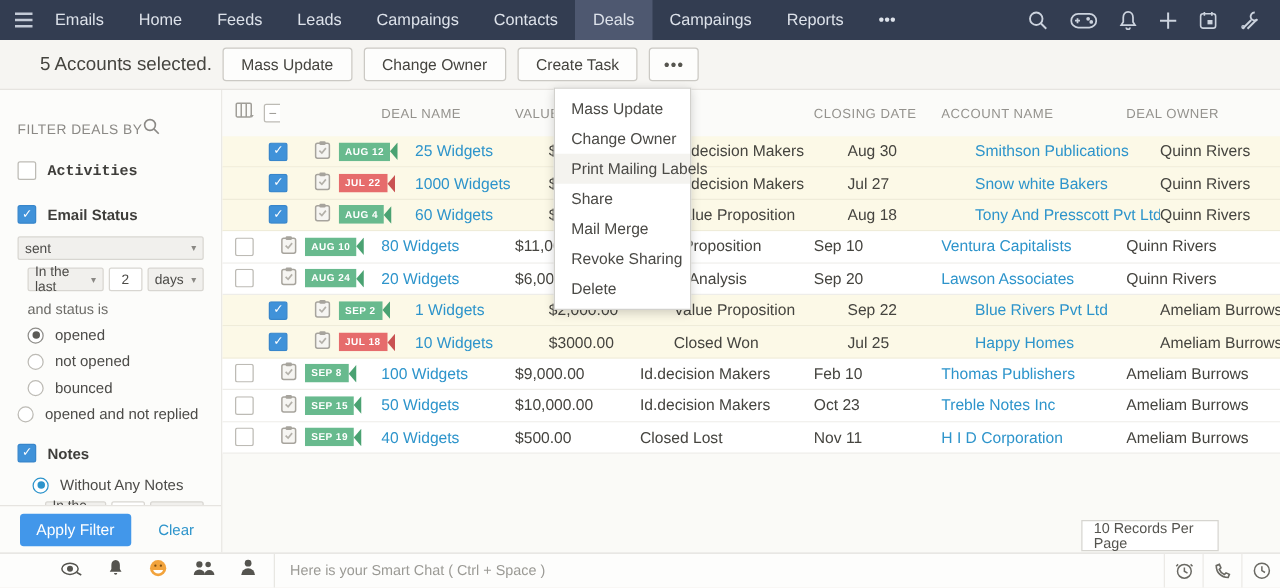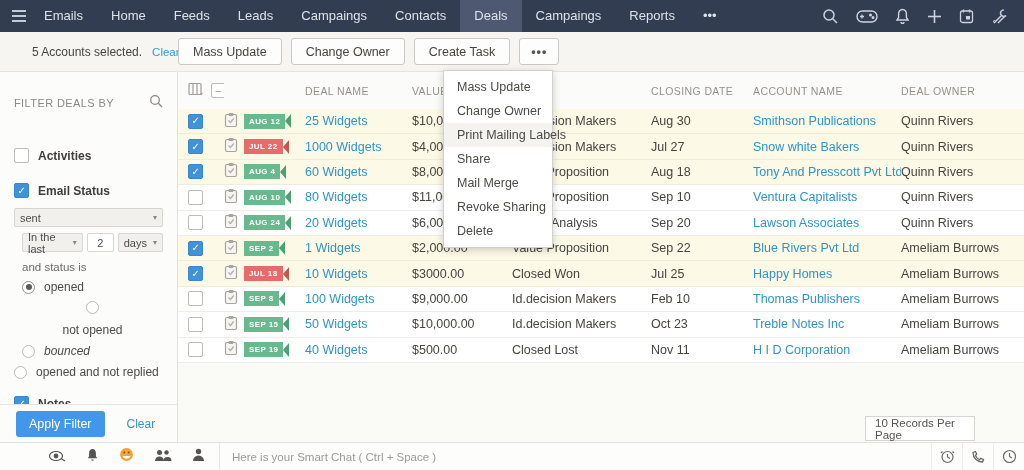--- a/index.html
+++ b/index.html
@@ -10,34 +10,34 @@
   .hamburger { width:30px; display:flex; flex-direction:column; gap:3px; padding-left:12px; cursor:pointer; }
   .hamburger span { display:block; width:14px; height:2px; background:#c3cad6; }
   .nav-items { display:flex; height:32px; }
   .nav-item { padding:0 14px; line-height:32px; font-size:13px; color:#dde2ea; cursor:pointer; white-space:nowrap; }
   .nav-item.active { background:#4e5870; }
   .nav-right { margin-left:auto; display:flex; align-items:center; gap:17px; padding-right:16px; }
   .nav-right svg { display:block; }
 
   
   .actionbar { position:absolute; top:32px; left:0; width:1024px; height:40px; background:#f6f5f2; border-bottom:1px solid #e6e4e0; display:flex; align-items:center; }
-  .sel-text { margin-left:32px; font-size:12px; color:#45443f; }
+  .sel-text { margin-left:32px; font-size:15px; color:#45443f; }
   .clear-link { margin-left:10px; font-size:11.5px; color:#2d9bd4; cursor:pointer; }
   .btn-group { position:absolute; left:178px; display:flex; gap:9px; }
   .abtn { background:#fdfdfc; border:1px solid #cbc9c4; border-radius:3px; height:27px; padding:0 14px; font-size:12.5px; color:#45443f; display:flex; align-items:center; cursor:pointer; }
   .abtn.more { padding:0 11px; letter-spacing:1px; font-weight:bold; color:#56554f; }
 
   
   .dropdown { position:absolute; left:443px; top:70px; width:110px; background:#fff; border:1px solid #d2d1cd; box-shadow:0 2px 8px rgba(0,0,0,.18); z-index:20; padding:4px 0; }
   .menu-item { font-size:12.5px; color:#4b4a46; padding:5px 0 5px 13px; white-space:nowrap; cursor:pointer; }
   .menu-item.highlighted { background:#f4f3ef; }
 
   
   .sidebar { position:absolute; top:72px; left:0; width:178px; bottom:28px; background:#fcfcfa; border-right:1px solid #e3e2de; overflow:hidden; }
-  .sb-head { display:flex; align-items:center; justify-content:space-between; padding:22px 14px 0 14px; }
+  .sb-head { display:flex; align-items:center; justify-content:flex-start; padding:22px 14px 0 14px; }
   .sb-title { font-size:11px; color:#8b8985; letter-spacing:.4px; }
   .sb-row { display:flex; align-items:center; gap:9px; padding:0 14px; }
   .sb-label { font-size:12px; font-weight:bold; color:#3f3e3b; }
   .sb-sub { font-size:12px; color:#4c4b48; }
   .cb { width:15px; height:15px; border:1px solid #bdbbb5; border-radius:2px; background:#fff; display:inline-block; position:relative; flex:none; cursor:pointer; }
   .cb.checked { background:#4092d9; border-color:#3886cb; }
   .cb.checked::after { content:"✓"; color:#fff; font-size:10px; font-weight:bold; position:absolute; left:2.5px; top:0.5px; }
   .cb.minus::after { content:"−"; color:#9a9893; font-size:11px; position:absolute; left:3px; top:0.5px; }
   .radio { width:13px; height:13px; border:1px solid #bdbbb5; border-radius:50%; background:#fff; display:inline-block; position:relative; flex:none; cursor:pointer; }
   .radio.sel-dark { border-color:#8f8e8a; }
@@ -59,21 +59,21 @@
   .c-task { width:20px; }
   .c-badge { width:61px; }
   .c-deal { width:107px; }
   .c-value { width:100px; }
   .c-stage { width:139px; }
   .c-close { width:102px; }
   .c-account { width:148px; }
   .c-owner { flex:1; }
   .hlabel { font-size:10.5px; color:#94928d; letter-spacing:.4px; }
   .trow { display:flex; align-items:center; height:25.4px; background:#fff; border-bottom:1px solid #eeede9; font-size:12.5px; color:#45443f; }
-  .trow.selected { background:#fcf9e7; border-bottom-color:#efecd9; }
+  .trow.selected { background:#fcf9e7; border-bottom-color:#efecd9;padding-left:27px; }
   .lnk { color:#2d94cb; cursor:pointer; text-decoration:none; font-size:12.5px; }
   .badge-wrap { display:inline-flex; align-items:center; }
   .badge { height:15px; line-height:15px; padding:0 5px; font-size:8px; font-weight:bold; color:#fff; letter-spacing:.4px; }
   .badge.green { background:#68ba8e; }
   .badge.red { background:#e66c6c; }
   .badge-arrow { width:0; height:0; border-top:7.5px solid transparent; border-bottom:7.5px solid transparent; }
   .badge-arrow.green { border-right:6px solid #4aa272; }
   .badge-arrow.red { border-right:6px solid #c95252; }
   .records-box { position:absolute; right:49px; bottom:29px; width:110px; height:25px; background:#fff; border:1px solid #d6d5d0; font-size:11.5px; color:#55544f; display:flex; align-items:center; padding-left:9px; cursor:pointer; }
 
@@ -177,21 +177,21 @@
 
 <div class="sidebar">
   <div class="sb-head">
     <span class="sb-title">FILTER DEALS BY</span>
     <span><svg width="14" height="14" viewBox="0 0 14 14" fill="none" stroke="#8b8985" stroke-width="1.3">
           <circle cx="6" cy="6" r="4.3"></circle>
           <line x1="9.3" y1="9.3" x2="13" y2="13"></line>
         </svg></span>
   </div>
 
-  <div class="sb-row" style="margin-top:36px;">
+  <div class="sb-row" style="margin-top:16px;font-family:Liberation Mono, monospace;">
     <span class="cb"></span>
     <span class="sb-label">Activities</span>
   </div>
 
   <div class="sb-row" style="margin-top:20px;">
     <span class="cb checked"></span>
     <span class="sb-label">Email Status</span>
   </div>
   <div class="sb-row" style="margin-top:10px;">
     <span class="sel" style="width:150px;">
@@ -211,25 +211,25 @@
       </span>
   </div>
   <div class="sb-row" style="margin-top:9px; padding-left:22px;">
     <span class="sb-sub" style="color:#6c6b67; font-size:11.5px;">and status is</span>
   </div>
   <div id="email-radios">
       <div class="sb-row" style="margin-top: 7px; padding-left: 22px;">
         <span class="radio sel-dark"></span>
         <span class="sb-sub">opened</span>
       </div>
-      <div class="sb-row" style="margin-top: 7px; padding-left: 22px; flex-direction: column;">
+      <div class="sb-row" style="margin-top: 7px; padding-left: 22px;">
         <span class="radio"></span>
         <span class="sb-sub">not opened</span>
       </div>
-      <div class="sb-row" style="margin-top: 7px; padding-left: 22px; font-style: italic;">
+      <div class="sb-row" style="margin-top: 7px; padding-left: 22px;">
         <span class="radio"></span>
         <span class="sb-sub">bounced</span>
       </div>
       <div class="sb-row" style="margin-top: 7px; ">
         <span class="radio"></span>
         <span class="sb-sub">opened and not replied</span>
       </div>
     </div>
 
   <div class="sb-row" style="margin-top:17px;">

